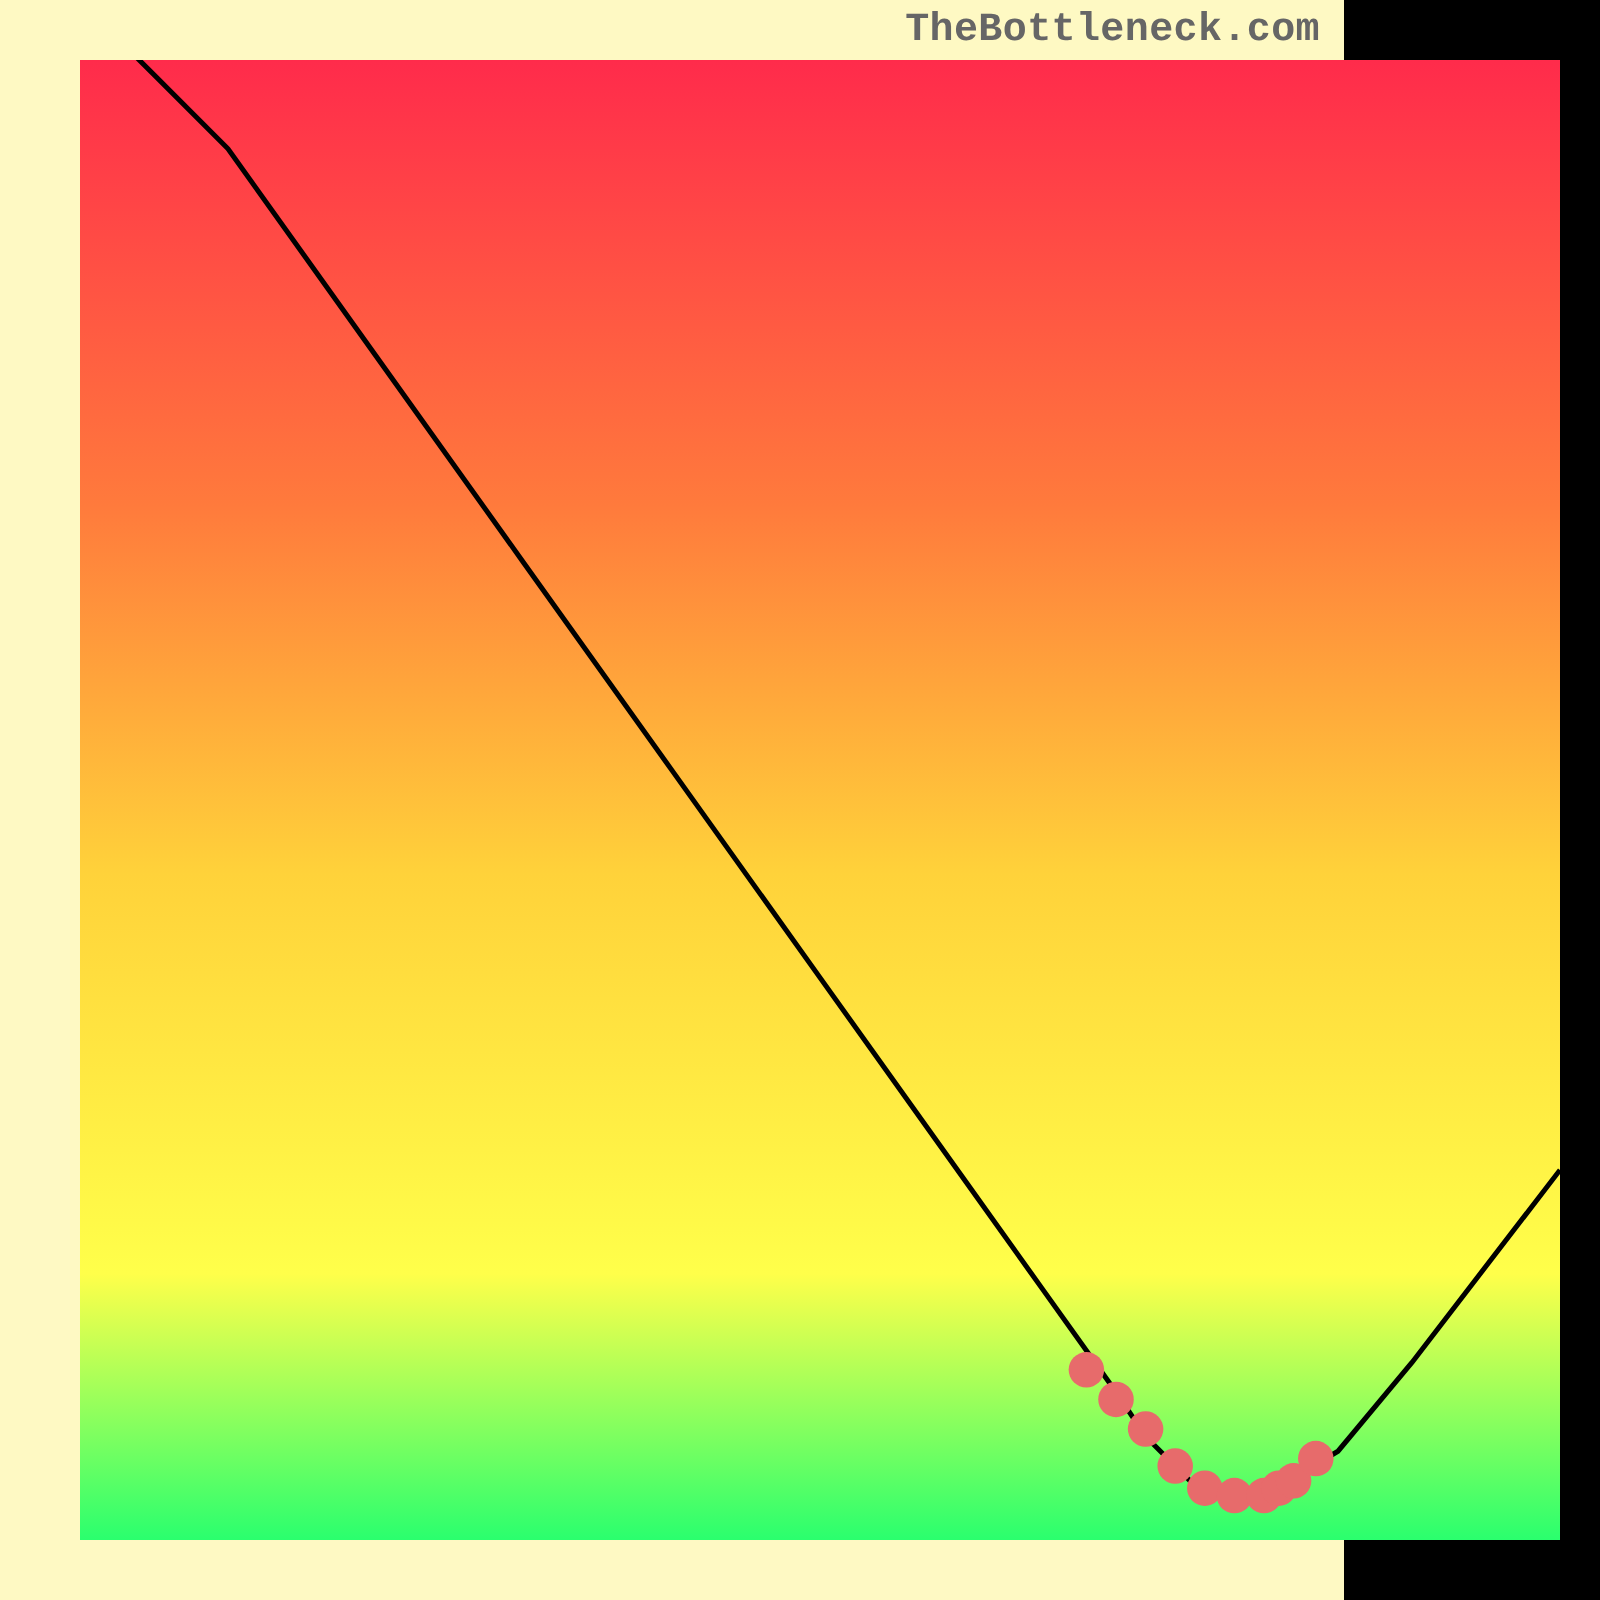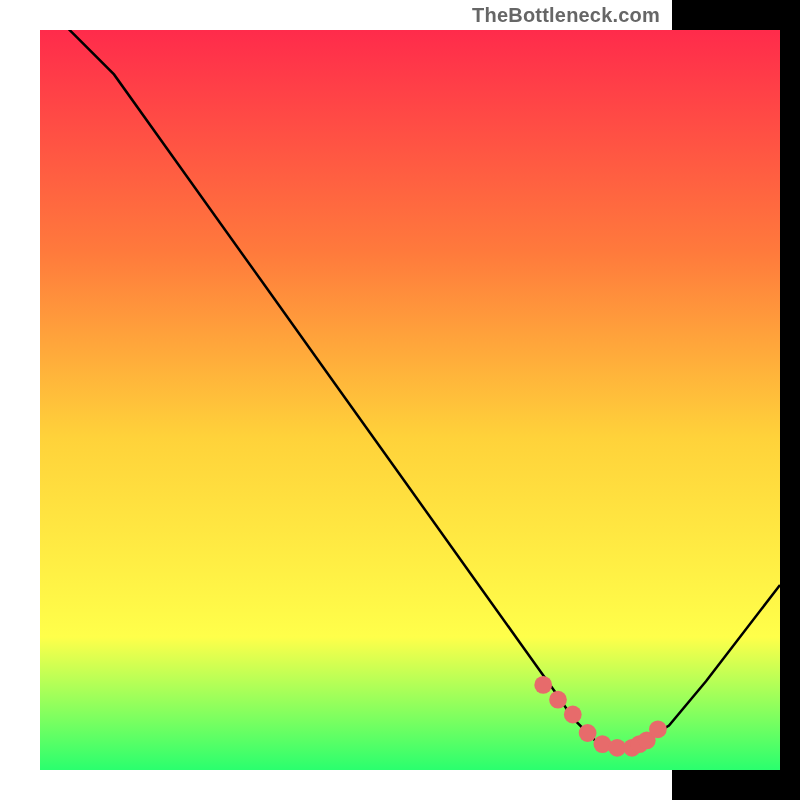--- a/index.html
+++ b/index.html
@@ -8,21 +8,22 @@
     width: 800px;
     height: 800px;
     background: #000;
     font-family: Arial, Helvetica, sans-serif;
     overflow: hidden;
   }
   .frame {
     position: relative;
     width: 672px;
     height: 800px;
-    background: #ffffff;
+    background: #fef9c3;
+    font-family: Liberation Mono, monospace;
   }
   .attribution {
     position: absolute;
     top: 4px;
     right: 12px;
     color: #666;
     font-size: 20px;
     font-weight: 600;
     letter-spacing: 0.2px;
     z-index: 10;

